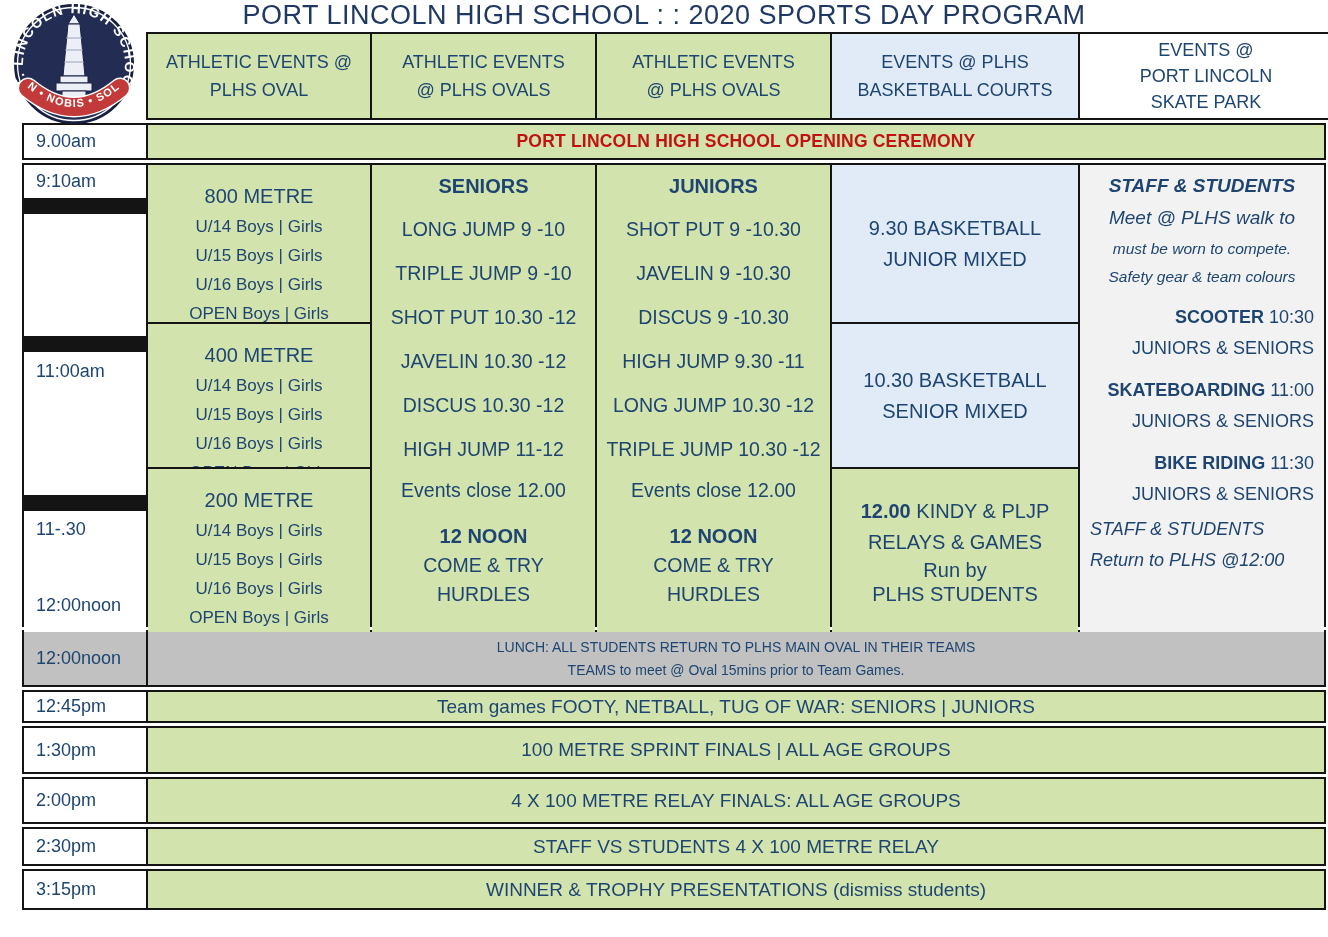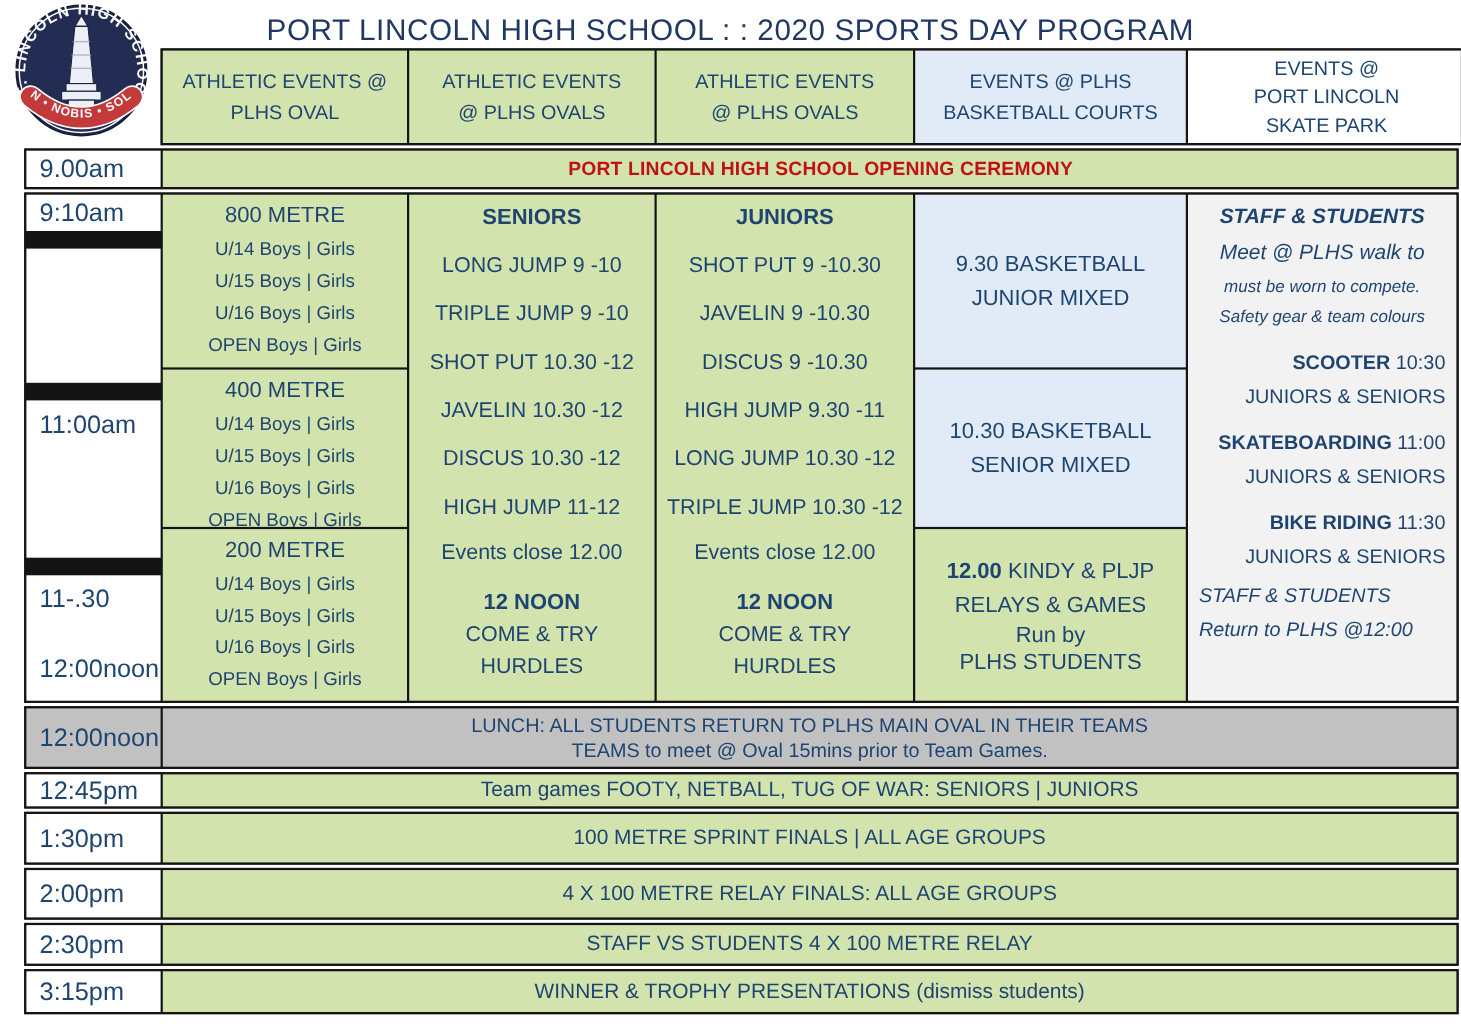--- a/index.html
+++ b/index.html
@@ -1,46 +1,46 @@
 <!DOCTYPE html>
 <html><head>
 <meta charset="utf-8">
 <style>
   html,body{margin:0;padding:0;width:1328px;height:937px;background:#fff;overflow:hidden;
     font-family:"Liberation Sans","DejaVu Sans",sans-serif;}
   .page{position:relative;width:1328px;height:937px;}
-  .title{margin:0;padding-top:12px;height:32px;text-align:center;font-size:27px;font-weight:normal;
+  .title{margin:0;padding-top:0;height:32px;text-align:center;font-size:27px;font-weight:normal;
     color:#203864;letter-spacing:.5px;}
   .logo{position:absolute;left:8px;top:2px;width:136px;height:128px;z-index:5;}
   .table{margin-left:22px;width:1304px;}
   .band{margin-bottom:3px;box-sizing:border-box;border:2px solid #141414;background:#141414;}
   .grid-band{display:grid;grid-template-columns:122px 1fr;gap:2px;}
   .header-band{display:grid;margin-left:124px;width:1188px;height:88px;
     grid-template-columns:222px 223px 233px 246px 1fr;gap:2px;}
   .main-band{display:grid;height:464px;grid-template-columns:122px 222px 223px 233px 246px 1fr;gap:2px;}
   .mcol{display:grid;gap:2px;background:#141414;}
   .mcol.rows3{grid-template-rows:157px 143px 1fr;}
   .mcol.timecol{grid-template-rows:33px 122px 143px 1fr;gap:16px;}
   .mcol.single{grid-template-rows:1fr;}
   .cell{background:#fff;color:#1e4571;overflow:hidden;}
   .green{background:#d3e3ad;}
   .blue{background:#e0ebf7;}
   .gray{background:#c1c1c1;}
   .lightgray{background:#f2f2f2;}
   .hc{display:flex;align-items:center;justify-content:center;text-align:center;
     font-size:18px;line-height:28px;white-space:pre-line;}
   .hc.three{line-height:26px;}
-  .time{display:flex;align-items:center;padding-left:12px;font-size:23px;box-sizing:border-box;}
+  .time{display:flex;align-items:center;padding-left:12px;font-size:18px;box-sizing:border-box;}
   .time.top{align-items:flex-start;padding-top:9px;}
   .time.split{flex-direction:column;align-items:flex-start;justify-content:space-between;
     padding:8px 0 16px 12px;}
   .ceremony-band{height:37px;}
   .ceremony-text{display:flex;align-items:center;justify-content:center;
     color:#c11212;font-weight:bold;font-size:17.5px;letter-spacing:.2px;padding-left:20px;}
-  .track{display:flex;flex-direction:column;align-items:center;padding-top:4px;box-sizing:border-box;}
+  .track{display:flex;flex-direction:column;align-items:center;padding-top:16px;box-sizing:border-box;}
   .track-title{font-size:20px;line-height:31px;}
   .track-group{font-size:17px;line-height:29px;}
   .fieldcol{display:flex;flex-direction:column;align-items:center;text-align:center;
     padding-top:6px;box-sizing:border-box;}
   .field-head{font-size:20px;font-weight:bold;line-height:30px;margin-bottom:6px;}
   .field-ev{font-size:19.5px;line-height:44px;}
   .field-close{font-size:19.5px;line-height:38px;}
   .noon{margin-top:12px;}
   .noon-title{font-size:20px;font-weight:bold;line-height:30px;}
   .noon-line{font-size:19.5px;line-height:29px;}
@@ -53,21 +53,21 @@
   .skate{padding:6px 10px;box-sizing:border-box;font-size:18px;}
   .sk-intro{text-align:center;font-style:italic;}
   .sk-intro-title{font-weight:bold;font-size:19px;line-height:30px;}
   .sk-intro-line{font-size:19px;line-height:34px;}
   .sk-small{font-size:15.5px;line-height:28px;}
   .sk-event{margin-top:11px;line-height:31px;text-align:right;}
   .sk-outro{margin-top:4px;font-style:italic;line-height:31px;}
   .b{font-weight:bold;}
   .lunch-band{height:57px;}
   .lunch-text{display:flex;flex-direction:column;align-items:center;justify-content:center;
-    text-align:center;font-size:18px;line-height:23px;}
+    text-align:center;font-size:14px;line-height:23px;}
   .sched-text{display:flex;align-items:center;justify-content:center;text-align:center;font-size:19px;}
   .h1{height:33px}.h2{height:48px}.h3{height:47px}.h4{height:39px}.h5{height:41px;margin-bottom:0;}
 </style>
 </head>
 <body>
 
 <div class="page">
 
   <div class="logo">
     <svg viewBox="0 0 136 128" width="136" height="128">

